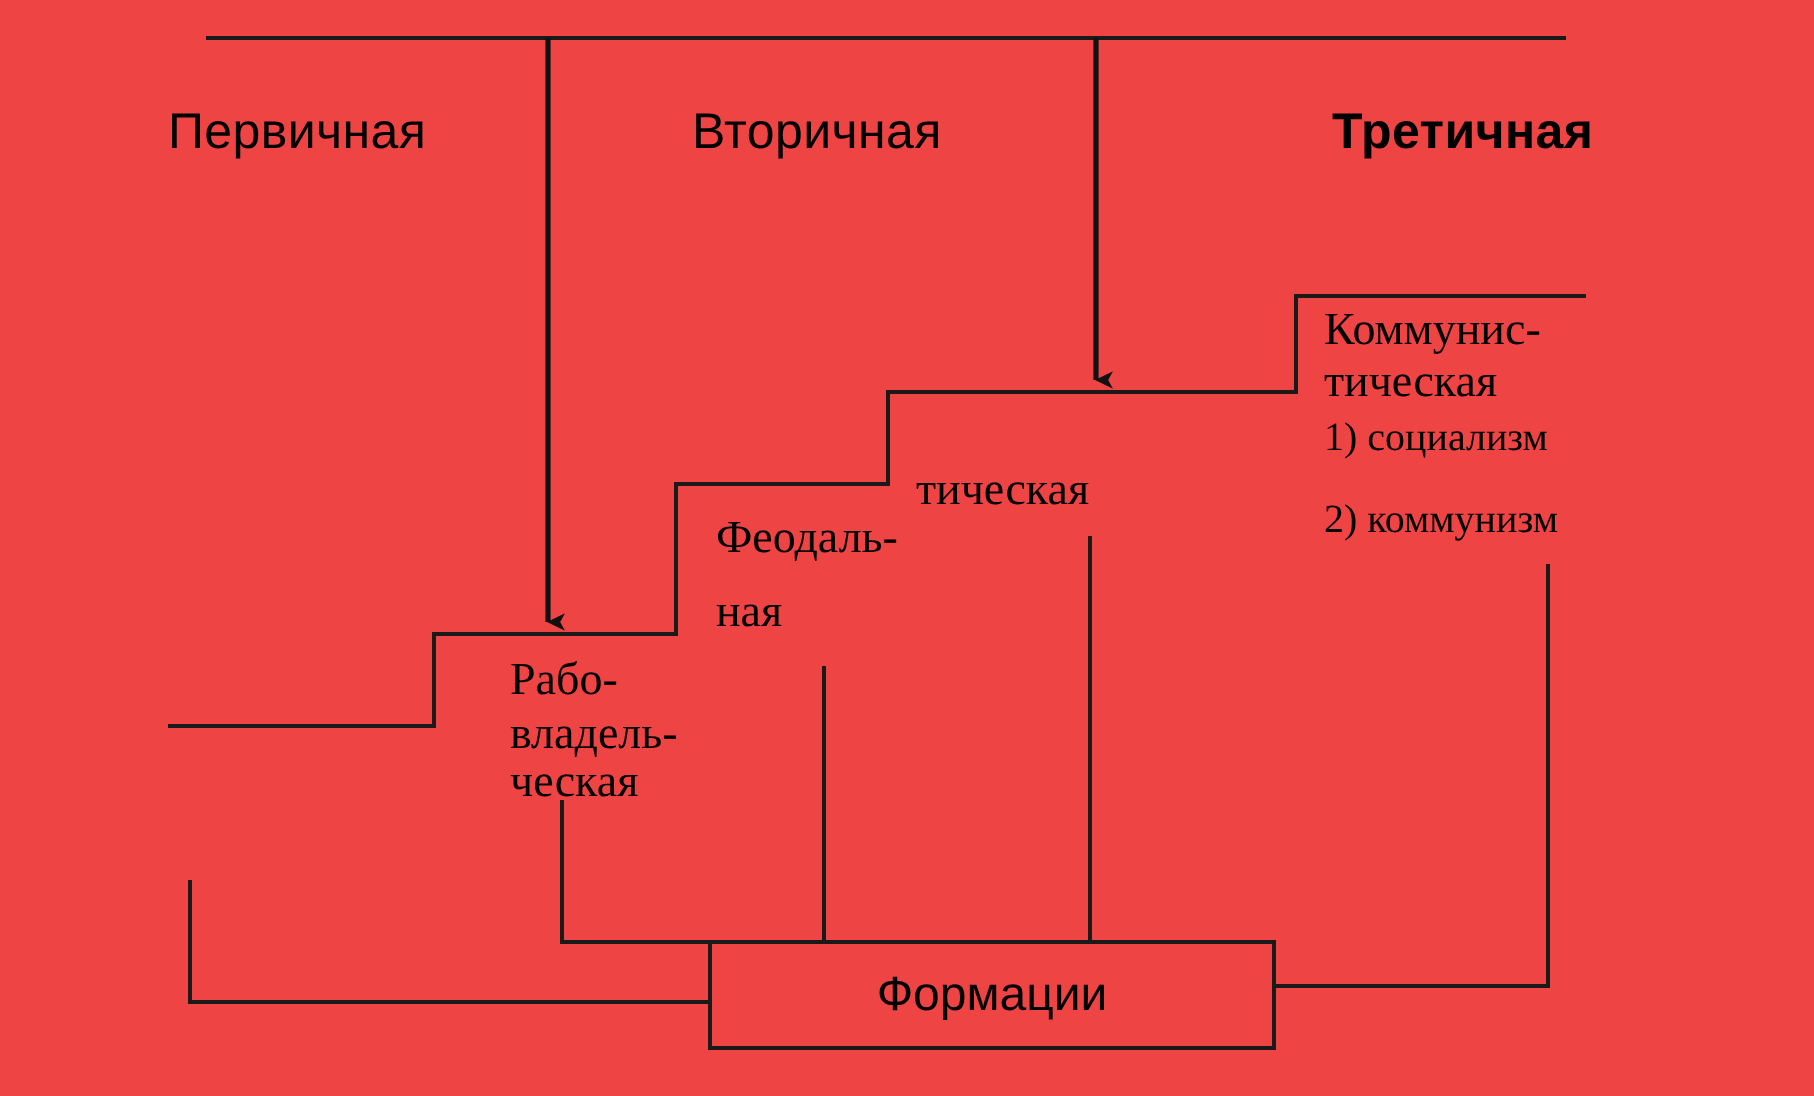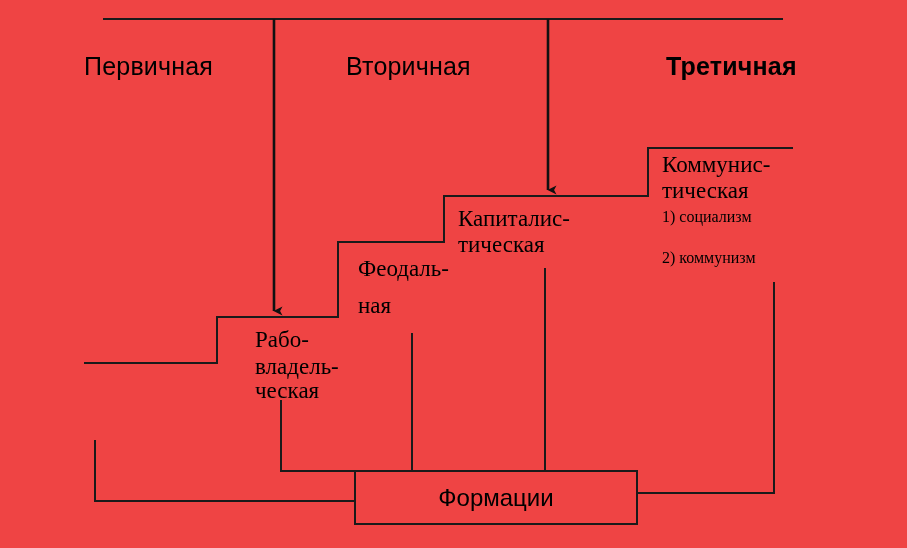--- a/index.html
+++ b/index.html
@@ -38,21 +38,21 @@
     font-size: 25px;
     letter-spacing: 0.2px;
   }
   
   .formation-name {
     font-family: "Liberation Serif", serif;
     font-size: 23px;
   }
   .formation-sub {
     font-family: "Liberation Serif", serif;
-    font-size: 16px;
+    font-size: 20px;
   }
   .box-label {
     font-family: "Liberation Sans", sans-serif;
     font-size: 24px;
   }
   #formations-box-label {
     position: absolute;
     left: 355px;
     top: 471px;
     width: 282px;
@@ -104,21 +104,20 @@
   <div class="label sector-heading" style="left:666px; top:52px;font-weight:bold;">Третичная</div>
 
 
   <div class="label formation-name" style="left:255px; top:327px;">Рабо-</div>
   <div class="label formation-name" style="left:255px; top:354px;">владель-</div>
   <div class="label formation-name" style="left:255px; top:378px;">ческая</div>
 
   <div class="label formation-name" style="left:358px; top:256px;">Феодаль-</div>
   <div class="label formation-name" style="left:358px; top:293px;">ная</div>
 
-  <div class="label formation-name" style="left:458px; top:206px;">Капиталис-</div>
   <div class="label formation-name" style="left:458px; top:232px;">тическая</div>
 
   <div class="label formation-name" style="left:662px; top:152px;">Коммунис-</div>
   <div class="label formation-name" style="left:662px; top:178px;">тическая</div>
   <div class="label formation-sub" style="left:662px; top:208px;">1) социализм</div>
   <div class="label formation-sub" style="left:662px; top:249px;">2) коммунизм</div>
 
   <div id="formations-box-label" class="box-label">Формации</div>
 
 </div>

